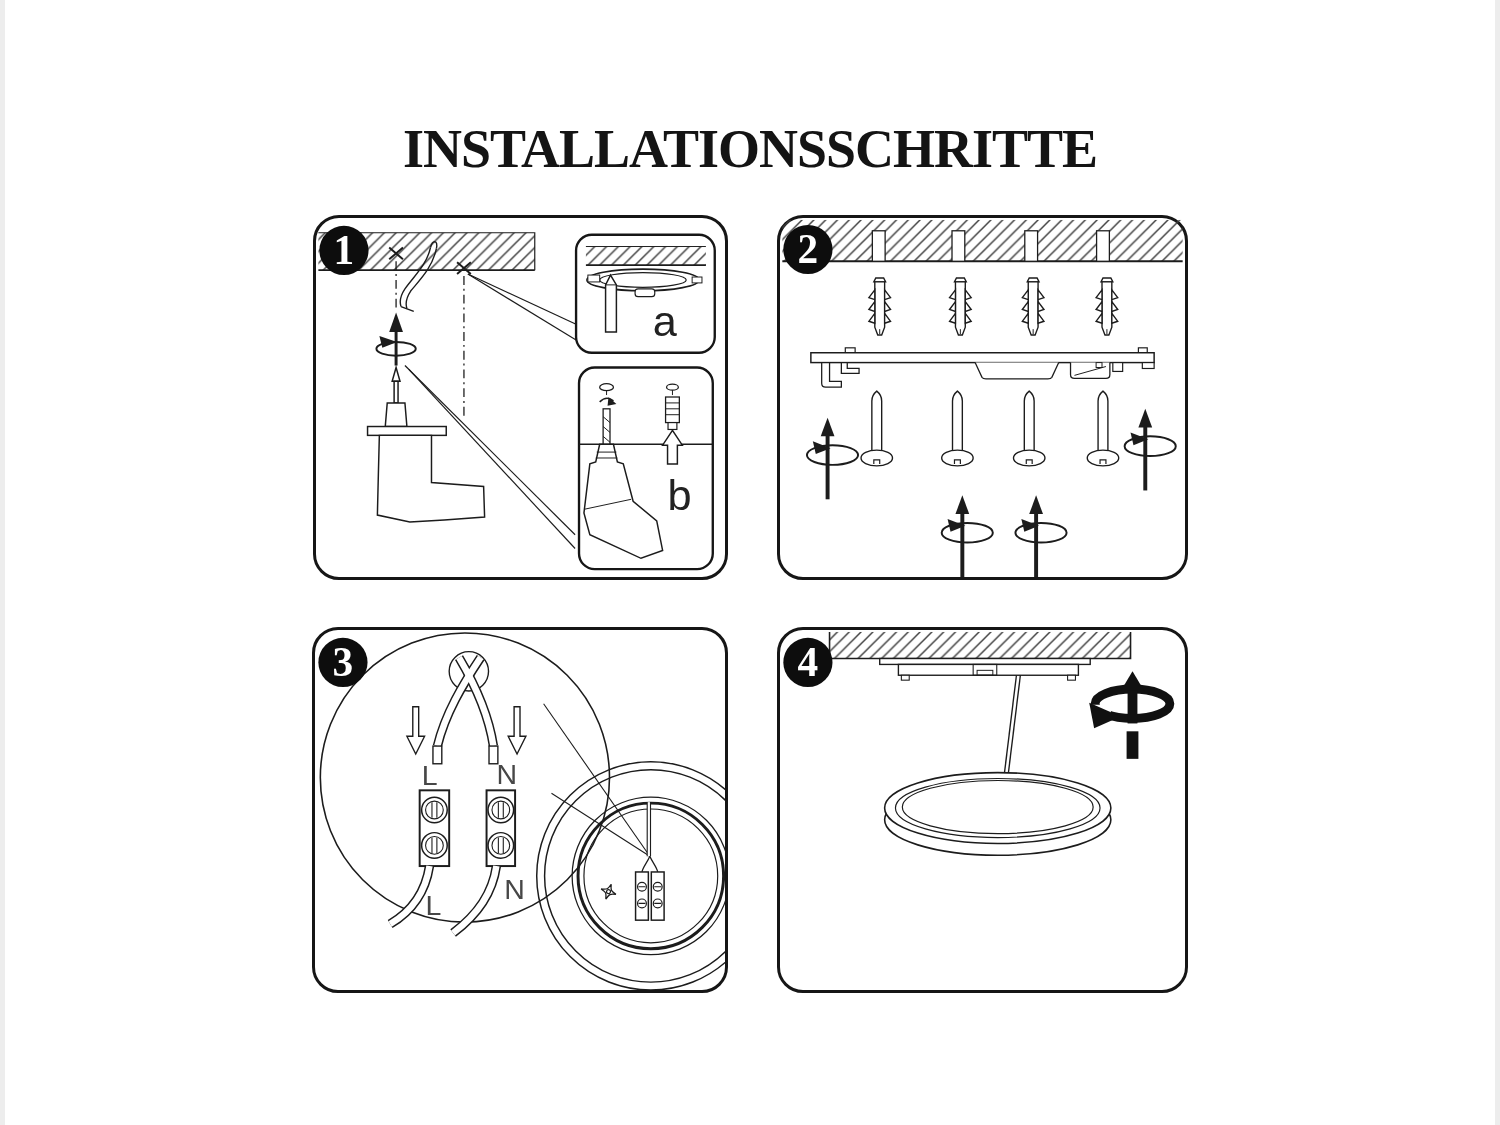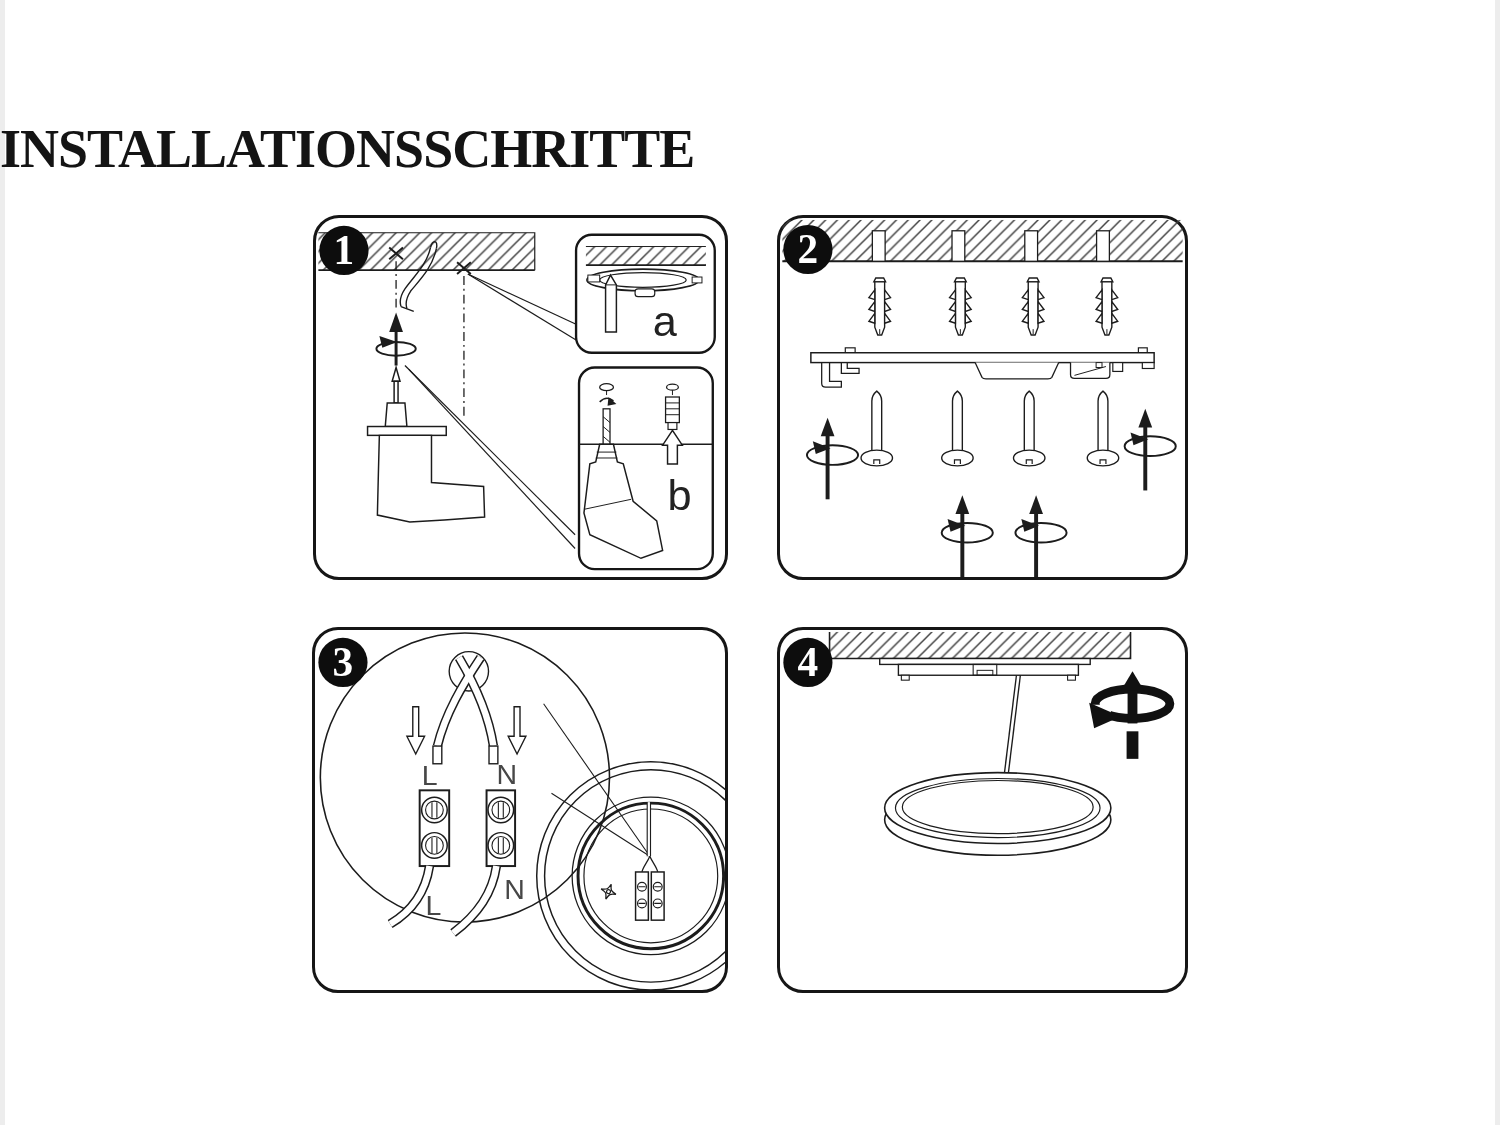--- a/index.html
+++ b/index.html
@@ -8,20 +8,21 @@
     width:1500px;height:1125px;
     background:#ffffff;
     font-family:"Liberation Sans",sans-serif;
     overflow:hidden;
   }
   .edge-strip{position:absolute;top:0;bottom:0;width:5px;background:#ededed;}
   .edge-left{left:0;}
   .edge-right{right:0;}
   .title{
     position:absolute;left:0;top:118px;width:100%;
+    text-align:center;
     font-family:"Liberation Serif",serif;
     font-weight:bold;
     font-size:54px;
     letter-spacing:-1px;
     color:#141414;
   }
   .panel{
     position:absolute;
     background:#ffffff;
     border:3px solid #161616;

